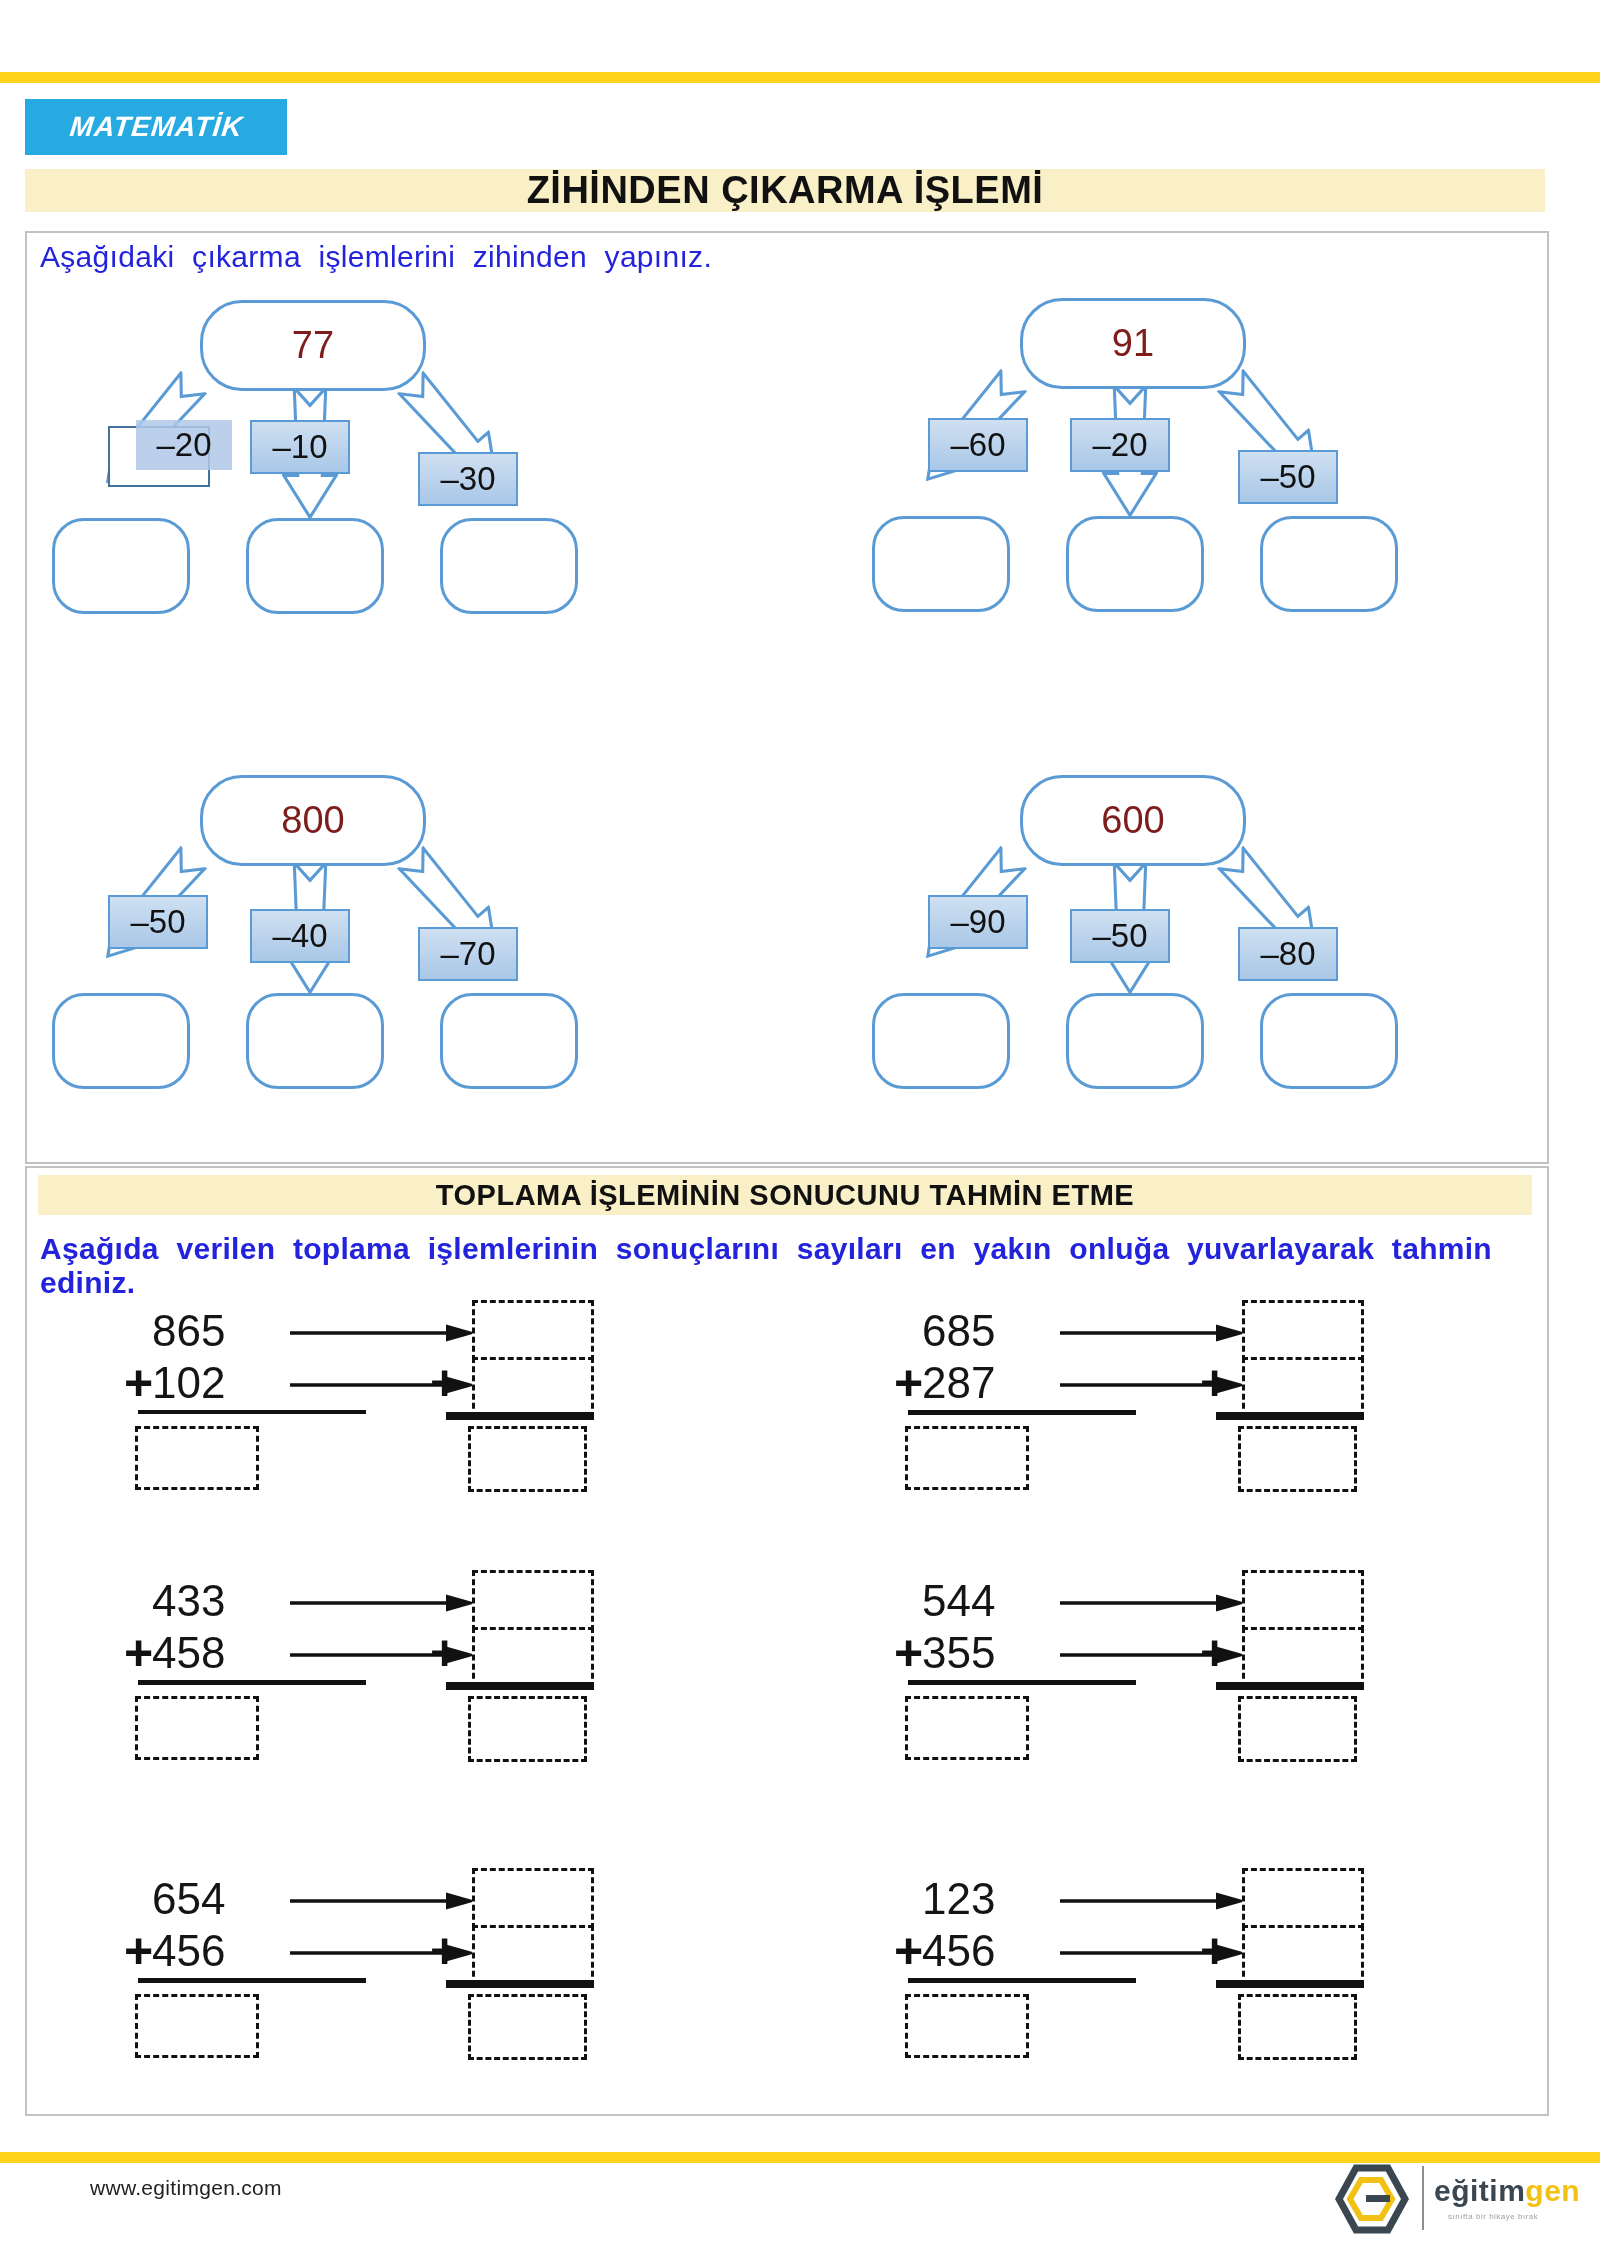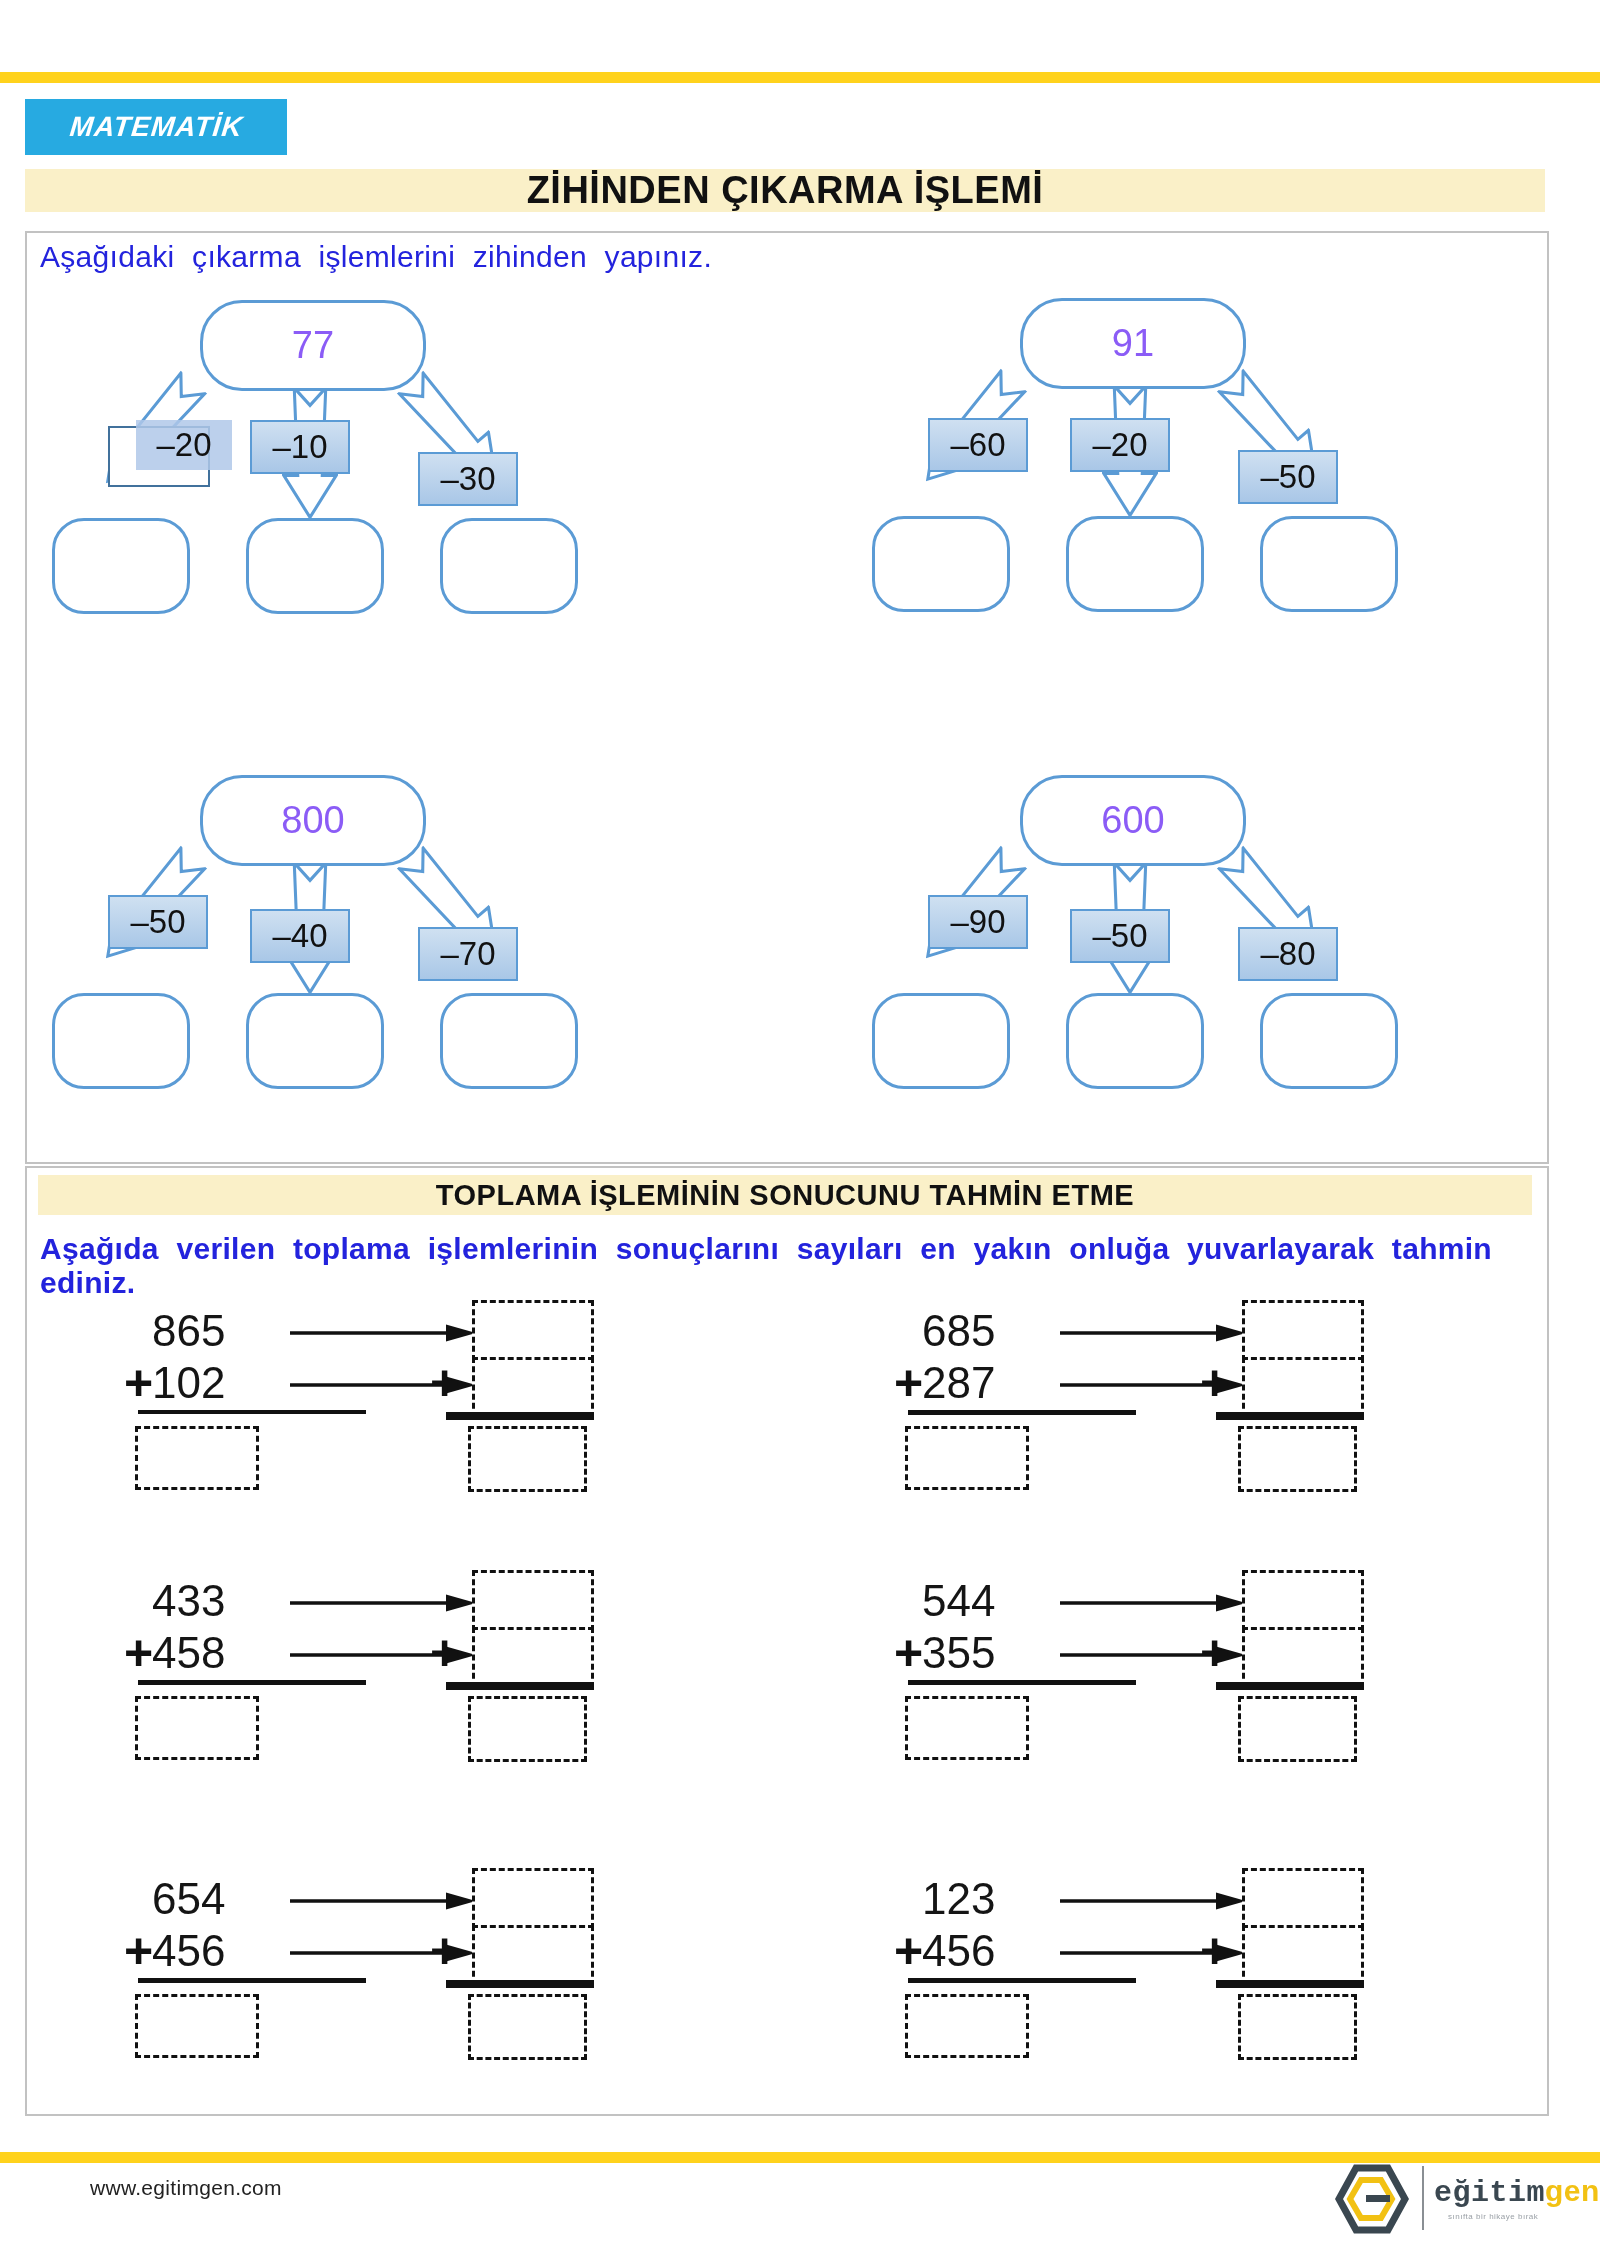--- a/index.html
+++ b/index.html
@@ -29,21 +29,21 @@
   .box2{top:1166px;height:946px;}
 
   .instr{position:absolute;color:#2323DD;font-size:30px;letter-spacing:.3px;word-spacing:9px;}
   .instr1{left:40px;top:240px;}
   .instr2{left:40px;top:1232px;width:1452px;text-align:justify;text-align-last:justify;font-weight:bold;}
 
   
   .tree{position:absolute;width:520px;height:310px;}
   .oval{position:absolute;left:150px;top:0;width:220px;height:85px;border:3px solid #5B9BD5;
         border-radius:42px;background:#fff;display:flex;align-items:center;justify-content:center;z-index:3;}
-  .oval span{font-size:38px;color:#8b5cf6;}
+  .oval span{font-size:38px;color:#7f1d1d;}
   .arr{position:absolute;z-index:1;}
   .arr-c{left:232px;top:86px;}
   .arr-l{left:116px;top:82px;transform:rotate(41deg);transform-origin:50% 0;}
   .arr-r{left:332px;top:82px;transform:rotate(-41deg);transform-origin:50% 0;}
   .sub{position:absolute;width:96px;height:50px;top:120px;z-index:2;
        background:linear-gradient(180deg,#CFE0F1,#A9C7E7);border:2px solid #5B9BD5;
        display:flex;align-items:center;justify-content:center;font-size:33px;color:#111;}
   .sub0{left:58px;} .sub1{left:200px;} .sub2{left:368px;margin-top:32px;}
   .sub-low{top:134px;}
   .ghost{position:absolute;left:58px;top:126px;width:98px;height:57px;border:2px solid #41719C;
@@ -68,21 +68,21 @@
   .r2{left:362px;top:57px;width:116px;height:55px;}
   .sline2{position:absolute;left:336px;top:112px;width:148px;height:8px;background:#111;}
   .r3{left:358px;top:126px;width:113px;height:60px;}
 
   
   .site{position:absolute;left:90px;top:2176px;font-size:21px;color:#222;letter-spacing:.3px;}
   .logo{position:absolute;left:1334px;top:2160px;width:226px;height:78px;}
   .hex{position:absolute;left:0;top:2px;}
   .logo-div{position:absolute;left:88px;top:6px;width:2px;height:64px;background:#8a8f94;}
   .wordmark{position:absolute;left:100px;top:14px;font-size:30px;font-weight:800;letter-spacing:.5px;}
-  .wp{color:#3A4750;font-family:Liberation Mono, monospace;} .wa{color:#F2C113;}
+  .wp{color:#3A4750;} .wa{color:#F2C113;}
   .tagline{position:absolute;left:114px;top:52px;font-size:8px;color:#9aa0a6;letter-spacing:.5px;}
 </style>
 </head>
 <body>
 
 <svg width="0" height="0" style="position:absolute">
   <defs>
     <symbol id="bolt" viewBox="0 0 64 150">
       <polygon points="14,0 32,20 50,0 46,100 62,100 32,148 2,100 18,100" fill="#ffffff" stroke="#5B9BD5" stroke-width="3.5" stroke-linejoin="miter"></polygon>
     </symbol>

